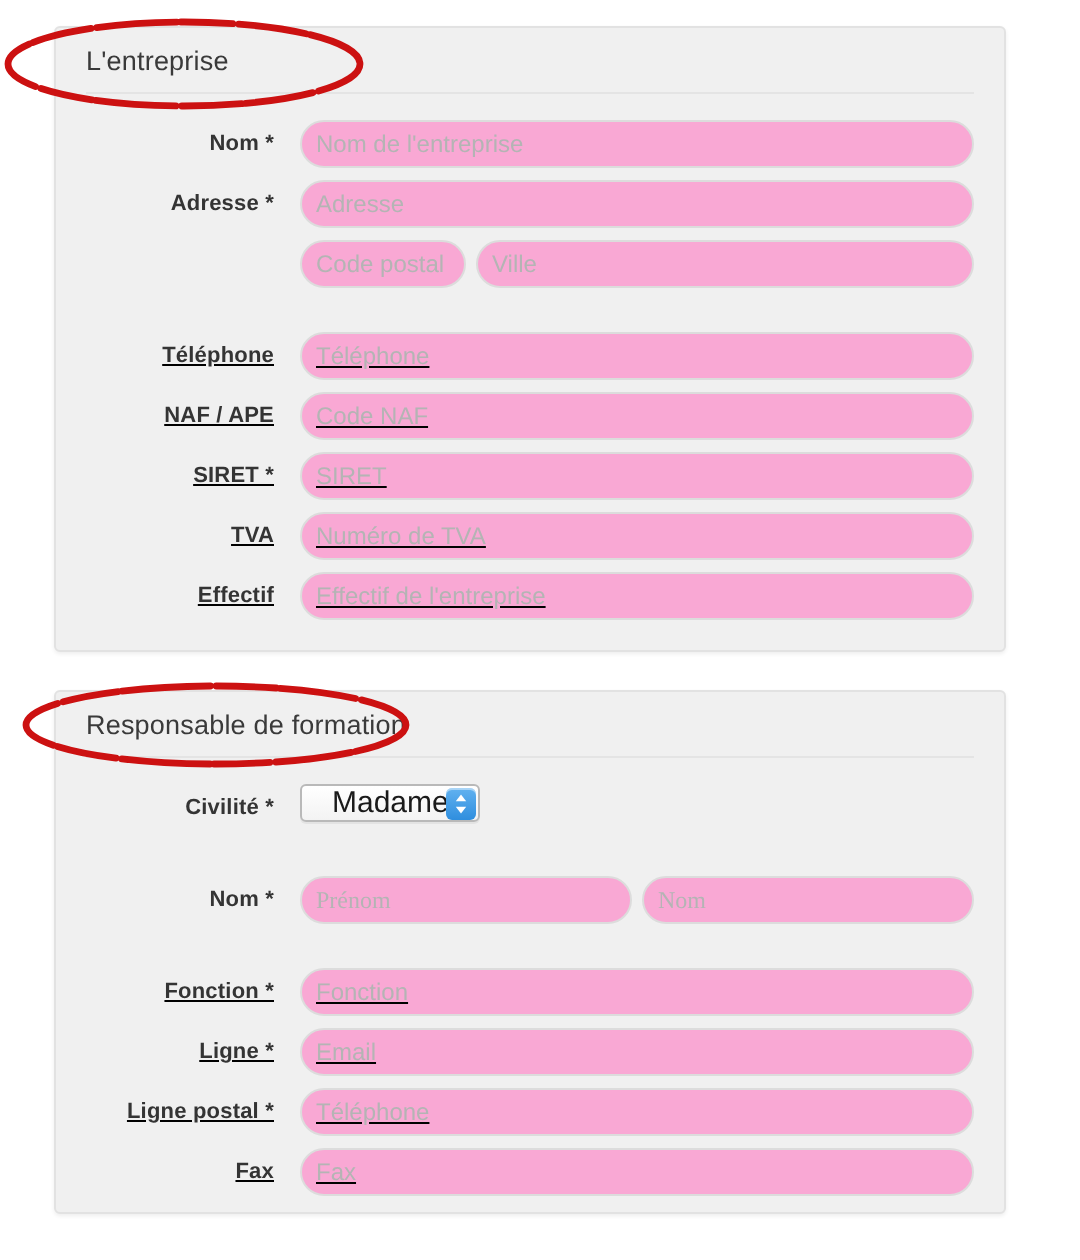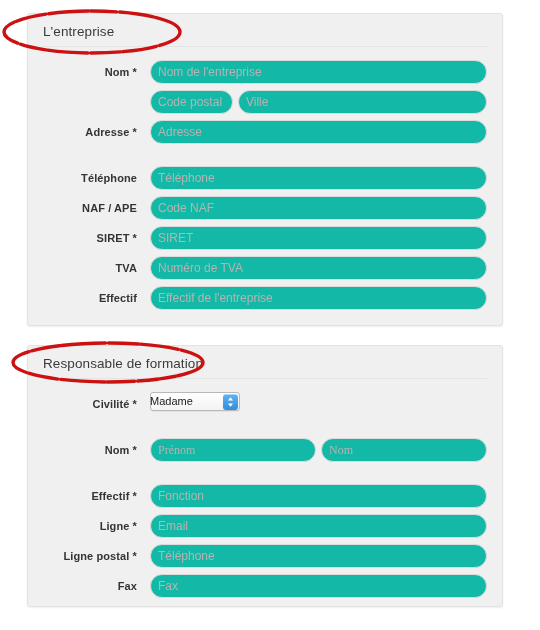--- a/index.html
+++ b/index.html
@@ -69,21 +69,21 @@
     background: #e4e4e4;
   }
 
   .panel-body {
     padding: 13px 15px 14px 15px;
     box-sizing: border-box;
   }
 
   
   .form-group { margin-bottom: 22px; }
-  .form-group:last-child { margin-bottom: 0; }
+  .form-group:last-child { margin-bottom: 0; text-decoration: underline; }
 
   .form-row {
     display: flex;
     align-items: flex-start;
     margin-bottom: 6px;
   }
   .form-row:last-child { margin-bottom: 0; }
 
   .ctrl-label {
     width: 107px;
@@ -102,21 +102,21 @@
 
   .ctrl-area {
     flex: 1 1 auto;
     display: flex;
     gap: 5px;
     min-width: 0;
   }
 
   .txt {
     height: 24px;
-    background: #14b8a6;
+    background: #f9a8d4;
     border: 1px solid #dcdcdc;
     border-radius: 12px;
     box-sizing: border-box;
     font-family: "Liberation Sans", sans-serif;
     font-size: 12px;
     color: #333;
     padding: 0 7px;
     outline: none;
     flex: 1 1 auto;
     min-width: 0;
@@ -137,25 +137,25 @@
     position: absolute;
     inset: 0;
     background: linear-gradient(#ffffff, #f3f3f3);
     border: 1px solid #b9b9b9;
     border-radius: 3px;
     box-shadow: 0 1px 0 rgba(0,0,0,.05);
     box-sizing: border-box;
   }
   .macselect .sel-text {
     position: absolute;
-    left: 0;
+    left: 16px;
     top: 0;
     height: 24px;
     line-height: 19px;
-    font-size: 11px;
+    font-size: 15px;
     color: #1a1a1a;
     white-space: nowrap;
   }
   .macselect .arrows {
     position: absolute;
     right: 2px;
     top: 1.5px;
     width: 15px;
     height: 16px;
     background: linear-gradient(#62b2f0, #2f8ede);
@@ -194,30 +194,30 @@
     <div class="panel-body">
 
       <div class="form-group">
         <div class="form-row">
           <div class="ctrl-label">Nom *</div>
           <div class="ctrl-area">
             <input class="txt" type="text" placeholder="Nom de l'entreprise" style="">
           </div>
         </div>
         <div class="form-row">
+          <div class="ctrl-label">Adresse *</div>
+          <div class="ctrl-area">
+            <input class="txt" type="text" placeholder="Adresse" style="">
+          </div>
+        </div>
+        <div class="form-row">
           <div class="ctrl-label blank">&nbsp;</div>
           <div class="ctrl-area">
             <input class="txt cp" type="text" placeholder="Code postal" style="">
             <input class="txt" type="text" placeholder="Ville" style="">
-          </div>
-        </div>
-        <div class="form-row">
-          <div class="ctrl-label">Adresse *</div>
-          <div class="ctrl-area">
-            <input class="txt" type="text" placeholder="Adresse" style="">
           </div>
         </div>
       </div>
 
       <div class="form-group">
         <div class="form-row">
           <div class="ctrl-label">Téléphone</div>
           <div class="ctrl-area">
             <input class="txt" type="text" placeholder="Téléphone" style="">
           </div>
@@ -280,21 +280,21 @@
           <div class="ctrl-label">Nom *</div>
           <div class="ctrl-area">
             <input class="txt half" type="text" placeholder="Prénom" style="">
             <input class="txt half" type="text" placeholder="Nom" style="">
           </div>
         </div>
       </div>
 
       <div class="form-group">
         <div class="form-row">
-          <div class="ctrl-label">Effectif *</div>
+          <div class="ctrl-label">Fonction *</div>
           <div class="ctrl-area">
             <input class="txt" type="text" placeholder="Fonction" style="">
           </div>
         </div>
         <div class="form-row">
           <div class="ctrl-label">Ligne *</div>
           <div class="ctrl-area">
             <input class="txt" type="text" placeholder="Email" style="">
           </div>
         </div>

